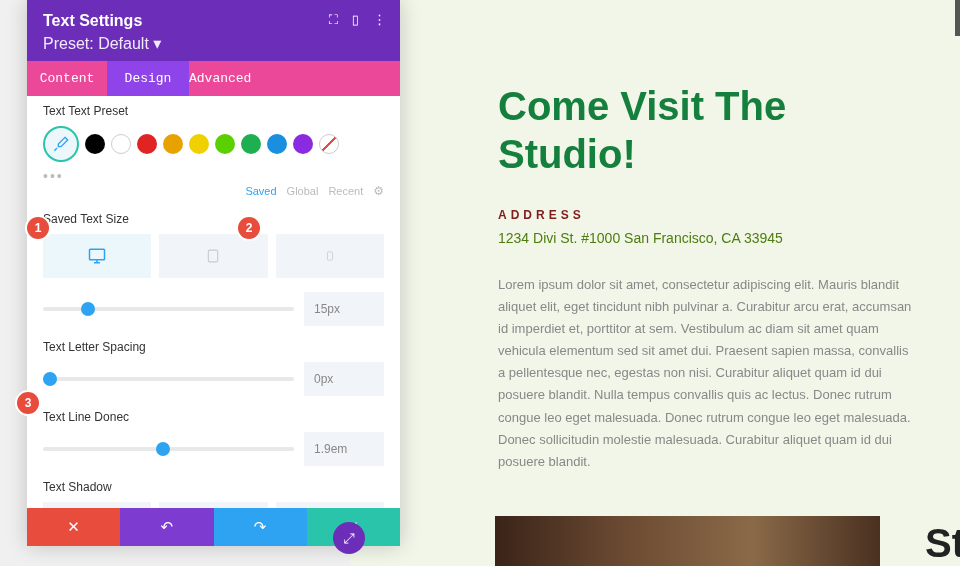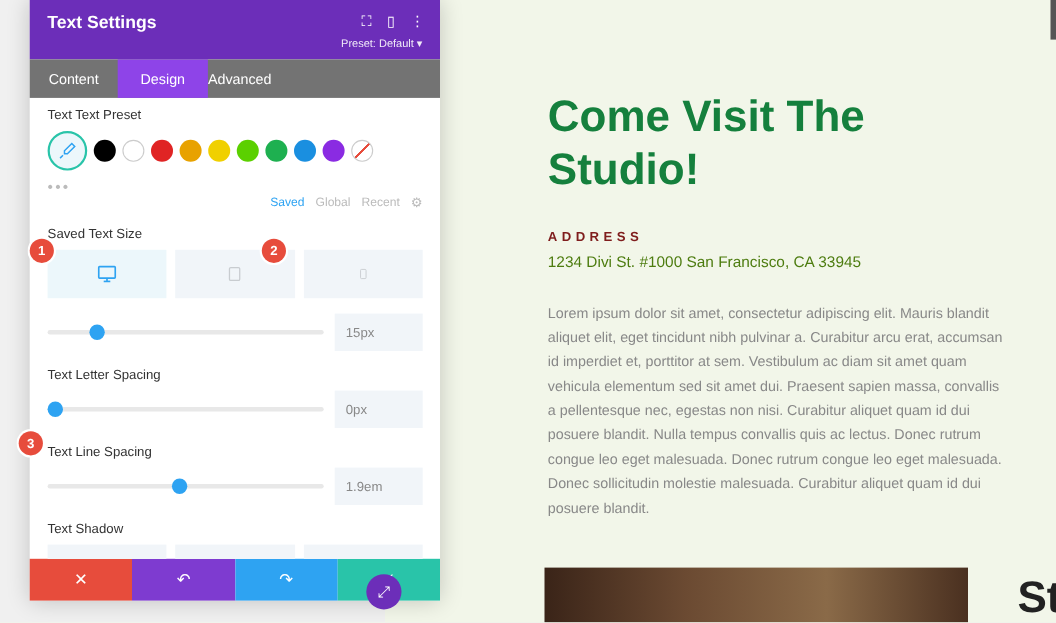--- a/index.html
+++ b/index.html
@@ -1,25 +1,25 @@
 <!DOCTYPE html>
 <html><head>
 <meta charset="utf-8">
 <style>
 * { margin: 0; padding: 0; box-sizing: border-box; }
 body { font-family: -apple-system, BlinkMacSystemFont, "Segoe UI", Arial, sans-serif; background: #f0f0f0; width: 960px; height: 566px; overflow: hidden; position: relative; }
 
 .panel { position: absolute; left: 27px; top: 0; width: 373px; height: 546px; background: #fff; box-shadow: 0 0 20px rgba(0,0,0,0.2); display: flex; flex-direction: column; z-index: 10; }
 .panel-header { background: #6c2eb9; color: #fff; padding: 12px 16px 8px; }
 .panel-title { font-size: 16px; font-weight: 600; }
-.panel-preset { font-size: 10px; margin-top: 4px; opacity: 0.9; text-align: right; }
+.panel-preset { font-size: 16px; margin-top: 4px; opacity: 0.9; }
 .panel-header-icons { position: absolute; right: 14px; top: 12px; display: flex; gap: 14px; }
 .panel-header-icons span { font-size: 13px; cursor: pointer; }
 
-.tabs { display: flex; background: #737373; }
+.tabs { display: flex; background: #ec4899; font-family: Liberation Mono, monospace; }
 .tab { padding: 10px 0; text-align: center; color: #fff; font-size: 13px; font-weight: 500; cursor: pointer; flex: 1; }
 .tab.active { background: #8e44e8; }
 .tabs .tab:nth-child(1) { flex: 0 0 80px; }
 .tabs .tab:nth-child(2) { flex: 0 0 82px; }
 .tabs .tab:nth-child(3) { flex: 1; text-align: left; }
 
 .panel-body { flex: 1; overflow-y: auto; padding: 2px 16px 10px; position: relative; }
 .section-label { font-size: 12px; color: #333; font-weight: 500; margin: 14px 0 8px; }
 .section-label.first { margin-top: 6px; }
 
@@ -141,21 +141,21 @@
     </div>
 
     <div class="section-label">Text Letter Spacing</div>
     <div class="slider-row">
       <div class="slider-track">
           <div class="slider-thumb" style="left:0%"></div>
         </div>
       <div class="slider-val">0px</div>
     </div>
 
-    <div class="section-label">Text Line Spacing</div>
+    <div class="section-label">Text Line Donec</div>
     <div class="slider-row">
       <div class="slider-track">
           <div class="slider-thumb" style="left:45%"></div>
         </div>
       <div class="slider-val">1.9em</div>
     </div>
 
     <div class="section-label">Text Shadow</div>
     <div class="shadow-row">
       <div class="shadow-btn"></div>

